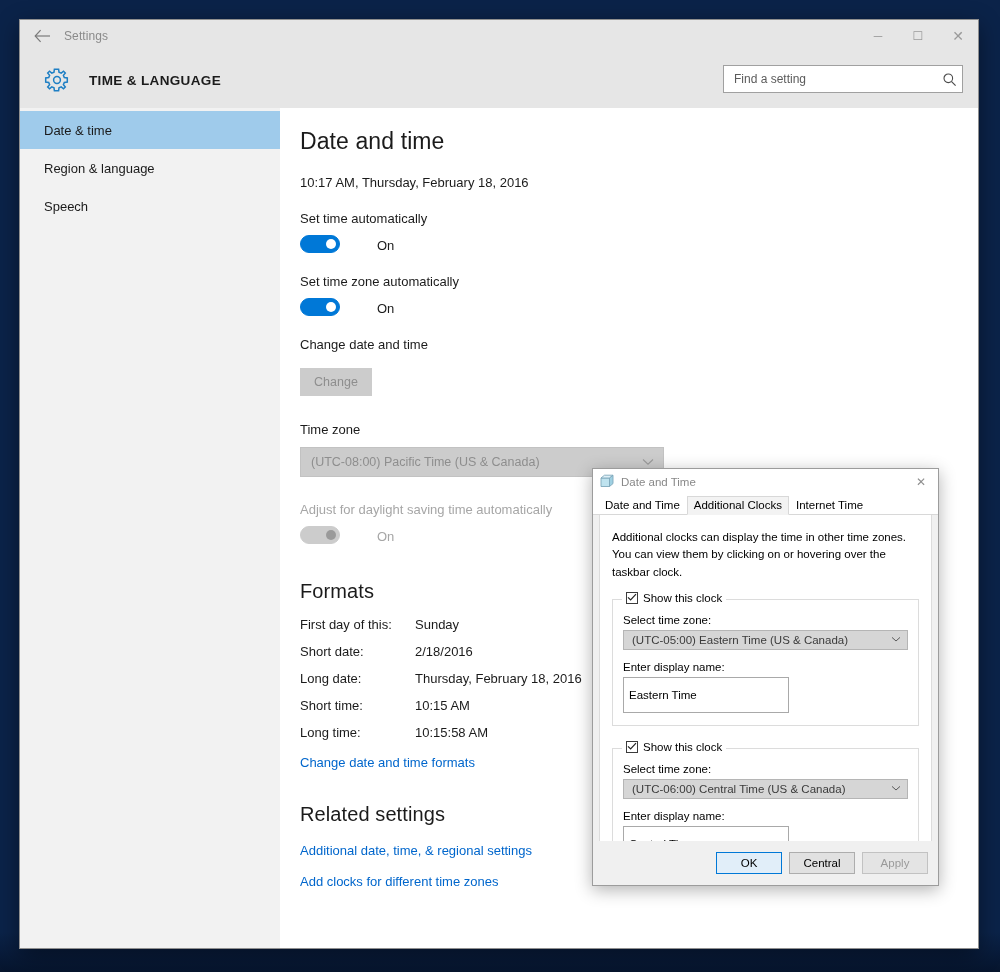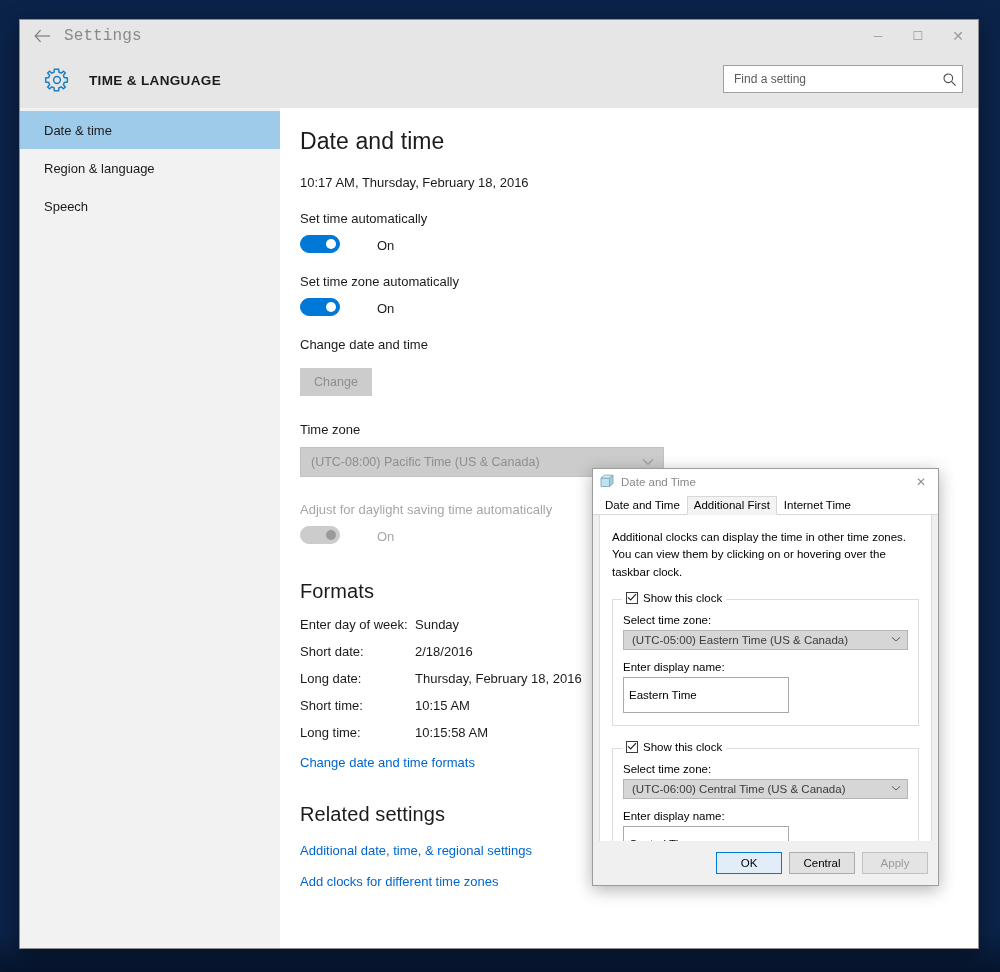--- a/index.html
+++ b/index.html
@@ -57,21 +57,21 @@
     height: 32px;
     background: #e6e6e6;
     display: flex; align-items: center;
   }
   .back-btn {
     width: 44px; height: 32px;
     display: flex; align-items: center; justify-content: center;
     color: #7a7a7a; font-size: 16px; line-height: 1;
   }
   .titlebar-text {
-    font-size: 16px; color: #8a8a8a; letter-spacing: .1px; font-family: Liberation Mono, monospace;
+    font-size: 12px; color: #8a8a8a; letter-spacing: .1px;
   }
   .winbuttons {
     position: absolute; right: 0; top: 0; height: 32px;
     display: flex;
   }
   .winbtn {
     width: 40px; height: 32px;
     display: flex; align-items: center; justify-content: center;
     color: #9a9a9a; font-size: 12px;
   }
@@ -437,21 +437,21 @@
             <div class="toggle off-style">
               <span class="knob"></span>
             </div>
             <div class="toggle-text disabled">On</div>
           </div>
         </div>
 
         <h2 class="h2" style="margin:36px 0 0 0;">Formats</h2>
         <div class="formats">
           <div class="format-row">
-            <div class="format-key">Enter day of week:</div>
+            <div class="format-key">First day of this:</div>
             <div class="format-val">Sunday</div>
           </div>
           <div class="format-row">
             <div class="format-key">Short date:</div>
             <div class="format-val">2/18/2016</div>
           </div>
           <div class="format-row">
             <div class="format-key">Long date:</div>
             <div class="format-val">Thursday, February 18, 2016</div>
           </div>
@@ -483,21 +483,21 @@
           <path d="M1 4 L4.5 1.2 L13 1.2 L9.5 4 Z" fill="#dff0f7" stroke="#7fa8bb" stroke-width="0.9"></path>
           <path d="M9.5 4 L13 1.2 L13 9.6 L9.5 12.5 Z" fill="#9fd0e2" stroke="#7fa8bb" stroke-width="0.9"></path>
         </svg>
       </span>
       <span class="dlg-title-text">Date and Time</span>
       <div class="dlg-close">✕</div>
     </div>
 
     <div class="dlg-tabs">
       <div class="dlg-tab">Date and Time</div>
-      <div class="dlg-tab active">Additional First</div>
+      <div class="dlg-tab active">Additional Clocks</div>
       <div class="dlg-tab">Internet Time</div>
     </div>
 
     <div class="dlg-pane">
 
       <div class="dlg-intro">Additional clocks can display the time in other time zones. You can view them by clicking on or hovering over the taskbar clock.</div>
 
       <div class="clock-group">
         <div class="group-legend">
           <span class="cb">

